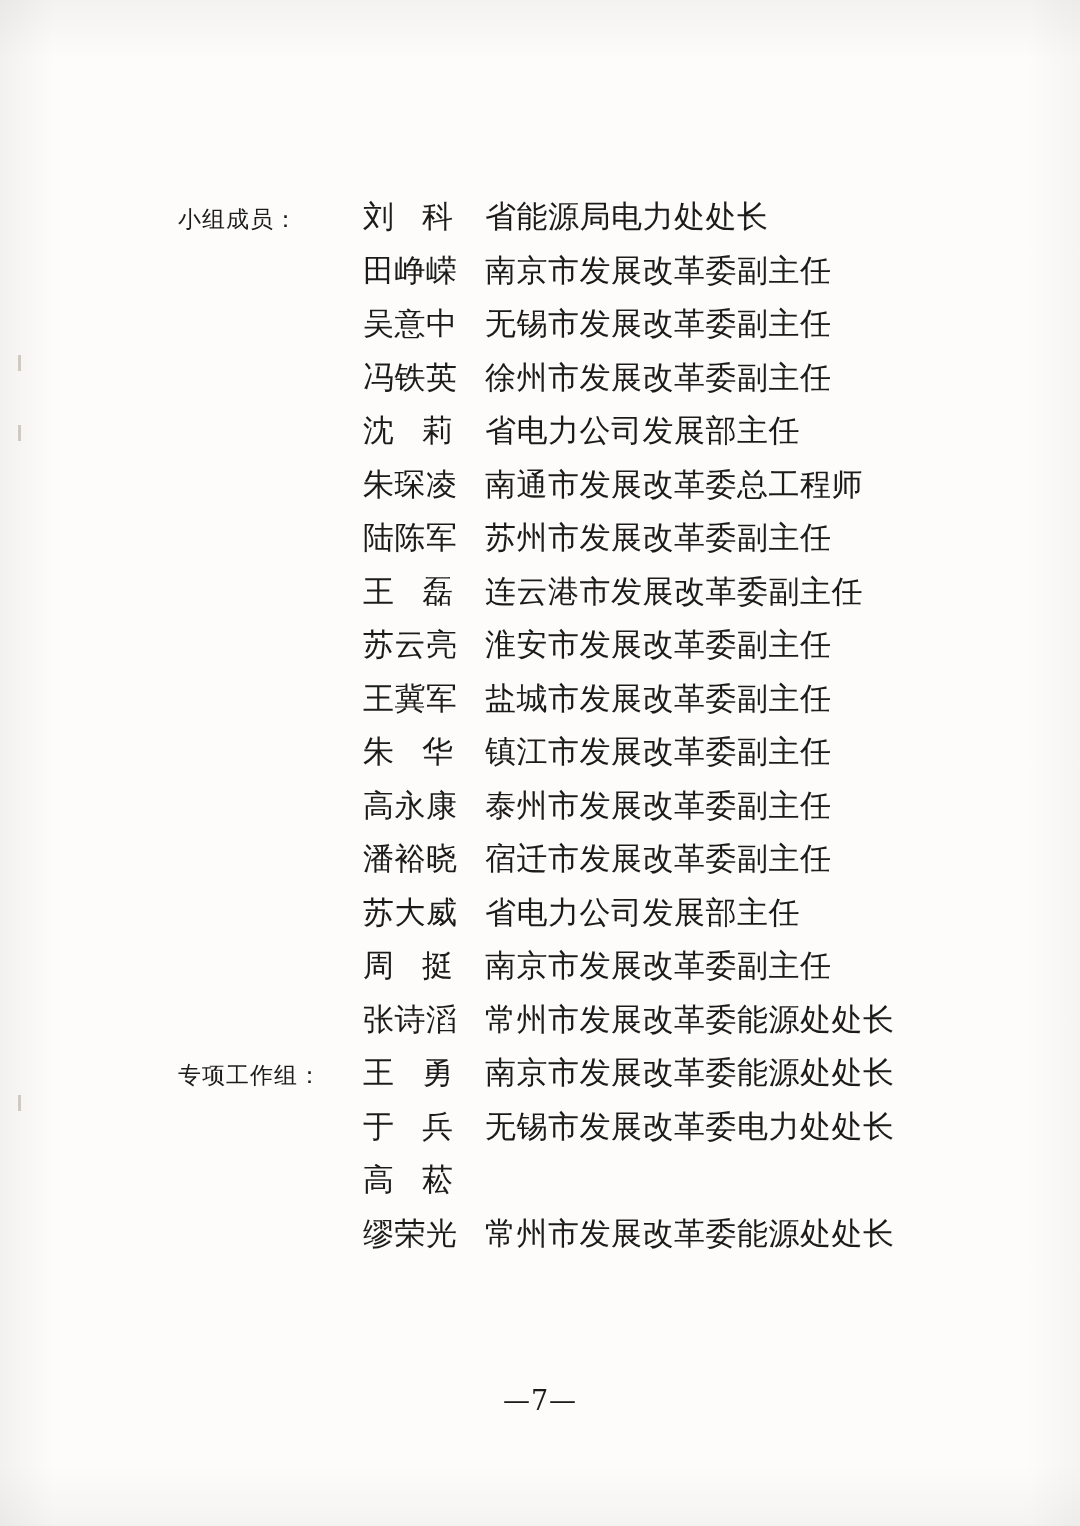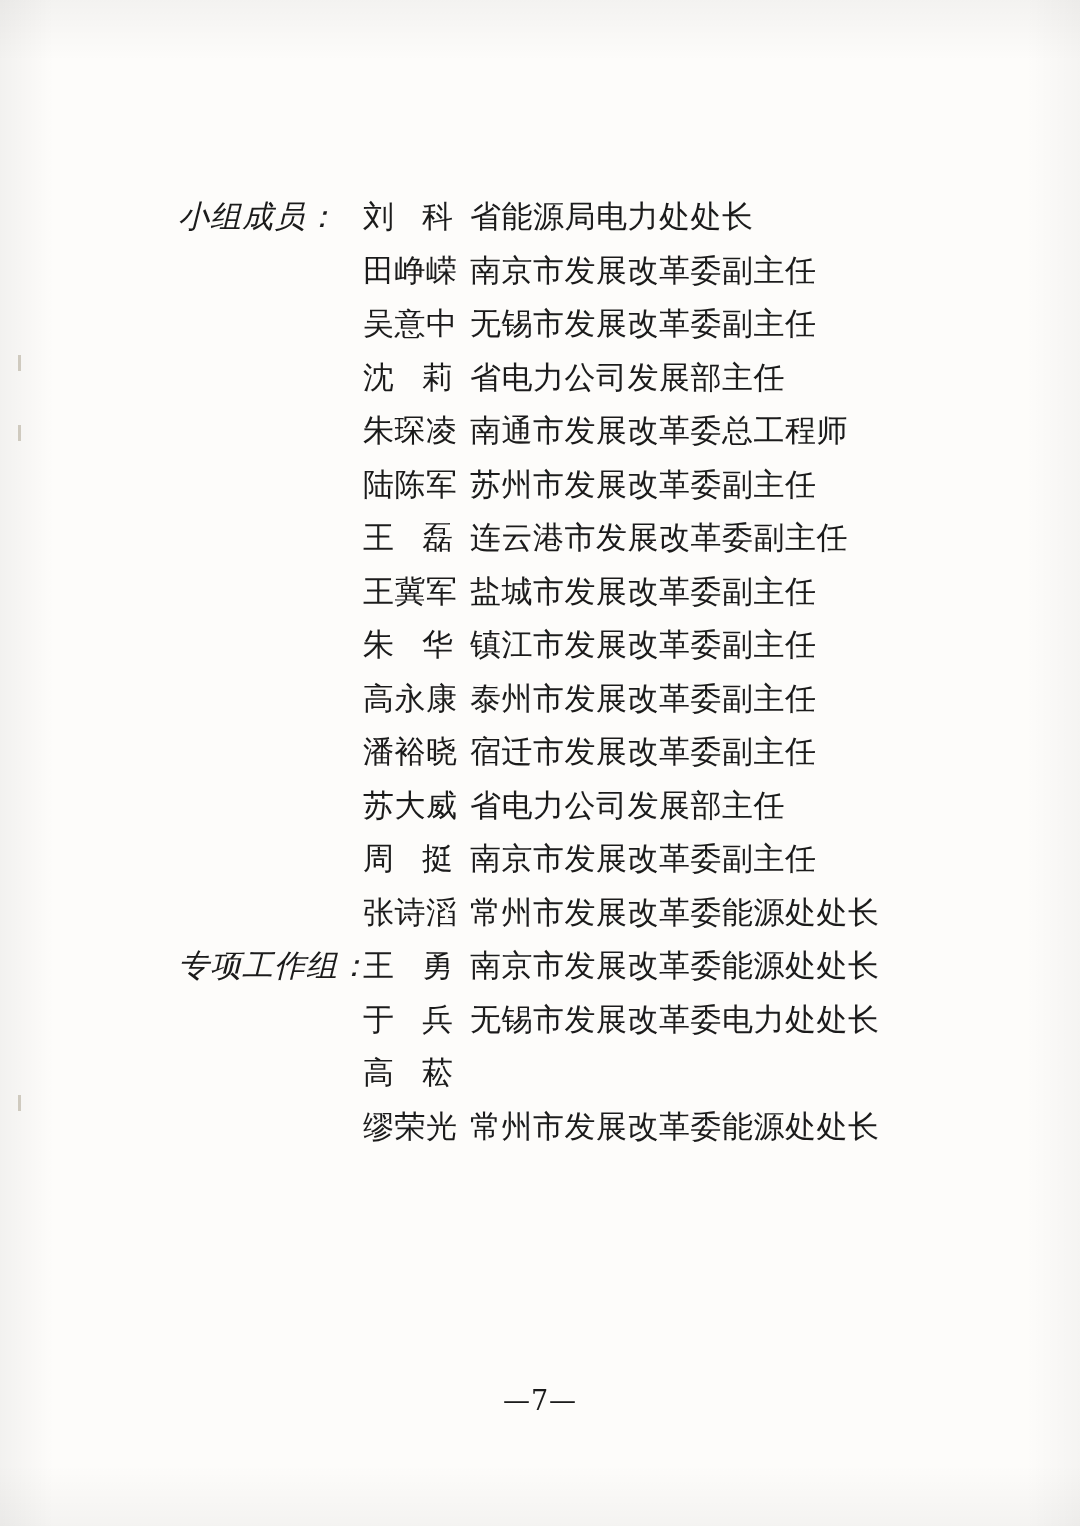--- a/index.html
+++ b/index.html
@@ -40,40 +40,39 @@
     display: flex;
     align-items: baseline;
     height: 53.5px;
     font-size: 31px;
     letter-spacing: 0.5px;
     white-space: nowrap;
   }
   .label {
     width: 185px;
     flex: 0 0 auto;
-    font-size: 31px;
+    font-size: 23px;
     letter-spacing: 1px;
-    font-style: italic;
   }
   .name {
     flex: 0 0 auto;
     width: 106px;
     letter-spacing: 0.5px;
   }
   .name.spaced {
     letter-spacing: 0;
     display: inline-block;
   }
   .name.spaced span.gap {
     display: inline-block;
     width: 28px;
   }
   .title {
     flex: 0 0 auto;
-    margin-left: 1px;
+    margin-left: 16px;
     letter-spacing: 0.5px;
   }
   .indent {
     width: 185px;
     flex: 0 0 auto;
   }
   .footer {
     position: absolute;
     left: 0;
     right: 0;
@@ -109,37 +108,47 @@
         <div class="name">田峥嵘</div>
         <div class="title">南京市发展改革委副主任</div>
       </div>
       <div class="line">
         <div class="indent"></div>
         <div class="name">吴意中</div>
         <div class="title">无锡市发展改革委副主任</div>
       </div>
       <div class="line">
         <div class="indent"></div>
+        <div class="name">冯铁英</div>
+        <div class="title">徐州市发展改革委副主任</div>
+      </div>
+      <div class="line">
+        <div class="indent"></div>
         <div class="name spaced"><span>沈</span><span class="gap"></span><span>莉</span></div>
         <div class="title">省电力公司发展部主任</div>
       </div>
       <div class="line">
         <div class="indent"></div>
         <div class="name">朱琛凌</div>
         <div class="title">南通市发展改革委总工程师</div>
       </div>
       <div class="line">
         <div class="indent"></div>
         <div class="name">陆陈军</div>
         <div class="title">苏州市发展改革委副主任</div>
       </div>
       <div class="line">
         <div class="indent"></div>
         <div class="name spaced"><span>王</span><span class="gap"></span><span>磊</span></div>
         <div class="title">连云港市发展改革委副主任</div>
+      </div>
+      <div class="line">
+        <div class="indent"></div>
+        <div class="name">苏云亮</div>
+        <div class="title">淮安市发展改革委副主任</div>
       </div>
       <div class="line">
         <div class="indent"></div>
         <div class="name">王冀军</div>
         <div class="title">盐城市发展改革委副主任</div>
       </div>
       <div class="line">
         <div class="indent"></div>
         <div class="name spaced"><span>朱</span><span class="gap"></span><span>华</span></div>
         <div class="title">镇江市发展改革委副主任</div>

